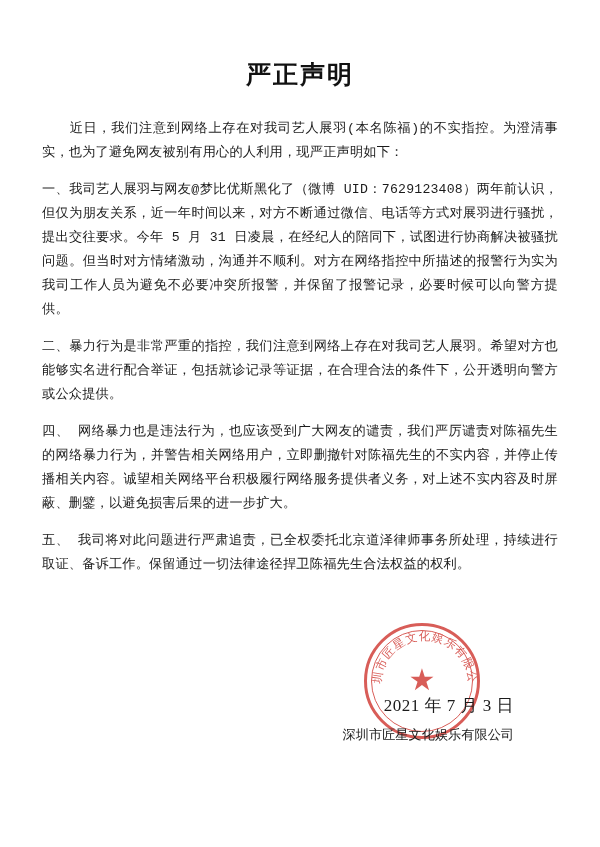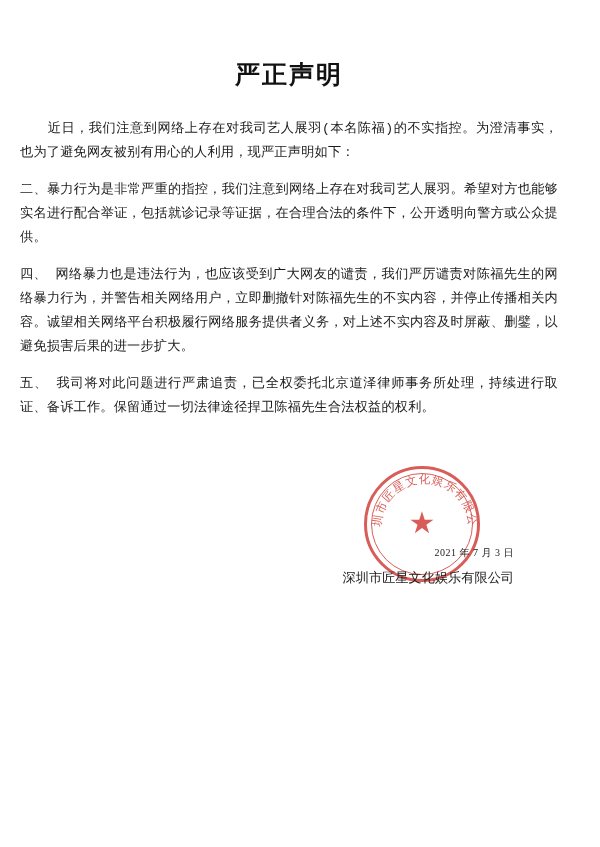--- a/index.html
+++ b/index.html
@@ -13,21 +13,21 @@
     font-family: "Liberation Serif", serif;
     color: #1a1a1a;
     overflow: hidden;
   }
   .page {
     position: relative;
     width: 600px;
     height: 847px;
     background: #ffffff;
     box-sizing: border-box;
-    padding: 40px 42px 0 20px;
+    padding: 40px 42px 0 42px;
   }
   .doc-title {
     text-align: center;
     font-size: 25px;
     font-weight: bold;
     letter-spacing: 2px;
     margin: 18px 0 26px 0;
     color: #111111;
     font-family: "Liberation Serif", serif;
   }
@@ -109,33 +109,34 @@
     text-align: right;
     font-size: 13.2px;
     line-height: 1.9;
     color: #1b1b1b;
   }
   .sign-date {
     position: absolute;
     right: 44px;
     bottom: 46px;
     text-align: right;
-    font-size: 10px;
+    font-size: 17px;
     color: #1b1b1b;
     letter-spacing: 0.5px;
   }
 </style>
 </head>
 <body>
 
 <div class="page">
 
   <h1 class="doc-title">严正声明</h1>
 
   <p class="para indent">近日，我们注意到网络上存在对我司艺人展羽(本名陈福)的不实指控。为澄清事实，也为了避免网友被别有用心的人利用，现严正声明如下：</p>
+  <p class="para">一、我司艺人展羽与网友@梦比优斯黑化了（微博 UID：7629123408）两年前认识，但仅为朋友关系，近一年时间以来，对方不断通过微信、电话等方式对展羽进行骚扰，提出交往要求。今年 5 月 31 日凌晨，在经纪人的陪同下，试图进行协商解决被骚扰问题。但当时对方情绪激动，沟通并不顺利。对方在网络指控中所描述的报警行为实为我司工作人员为避免不必要冲突所报警，并保留了报警记录，必要时候可以向警方提供。</p>
   <p class="para">二、暴力行为是非常严重的指控，我们注意到网络上存在对我司艺人展羽。希望对方也能够实名进行配合举证，包括就诊记录等证据，在合理合法的条件下，公开透明向警方或公众提供。</p>
   <p class="para">四、 网络暴力也是违法行为，也应该受到广大网友的谴责，我们严厉谴责对陈福先生的网络暴力行为，并警告相关网络用户，立即删撤针对陈福先生的不实内容，并停止传播相关内容。诚望相关网络平台积极履行网络服务提供者义务，对上述不实内容及时屏蔽、删鐾，以避免损害后果的进一步扩大。</p>
   <p class="para">五、 我司将对此问题进行严肃追责，已全权委托北京道泽律师事务所处理，持续进行取证、备诉工作。保留通过一切法律途径捍卫陈福先生合法权益的权利。</p>
 
   <div class="signature-block">
 
     <div class="stamp">
       <div class="inner-ring"></div>
       <div class="arc-text">
         <svg viewBox="0 0 116 116" width="116" height="116" aria-hidden="true">

